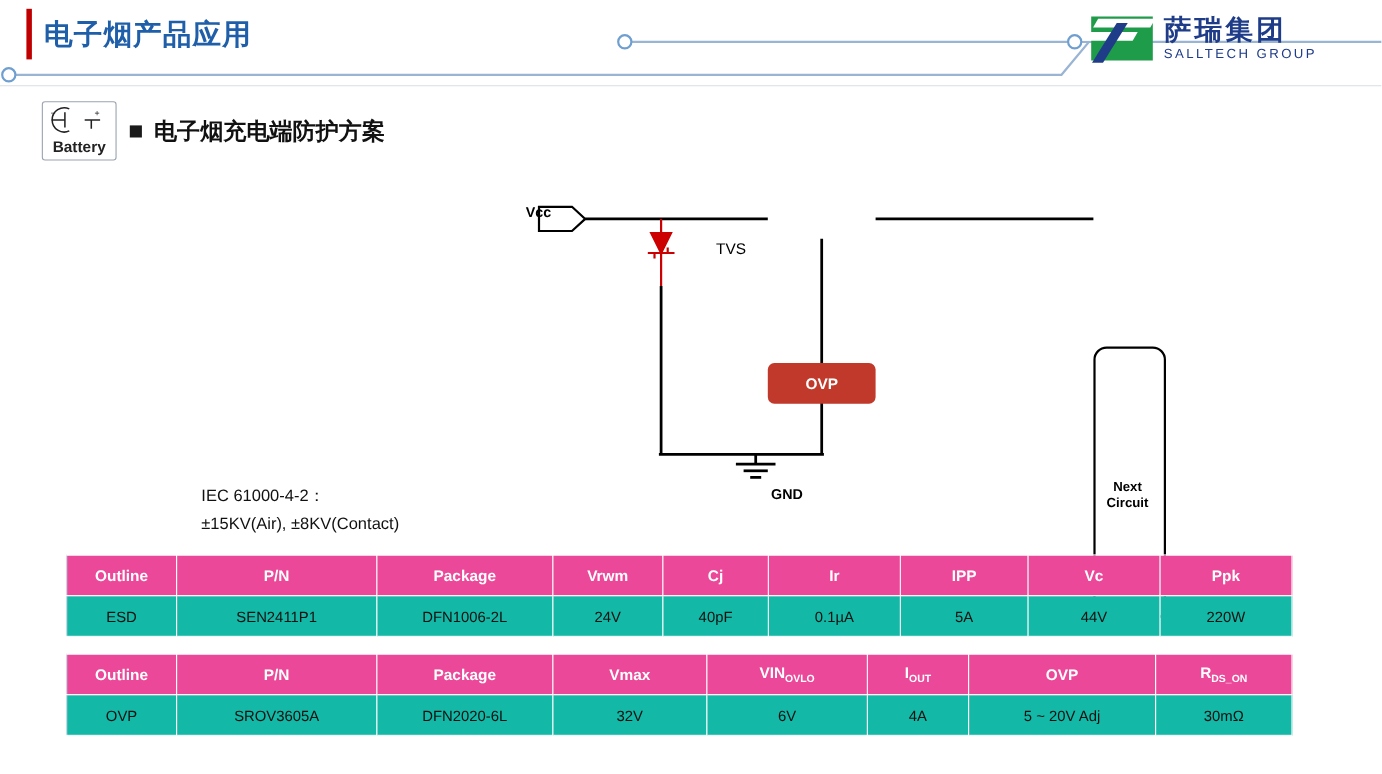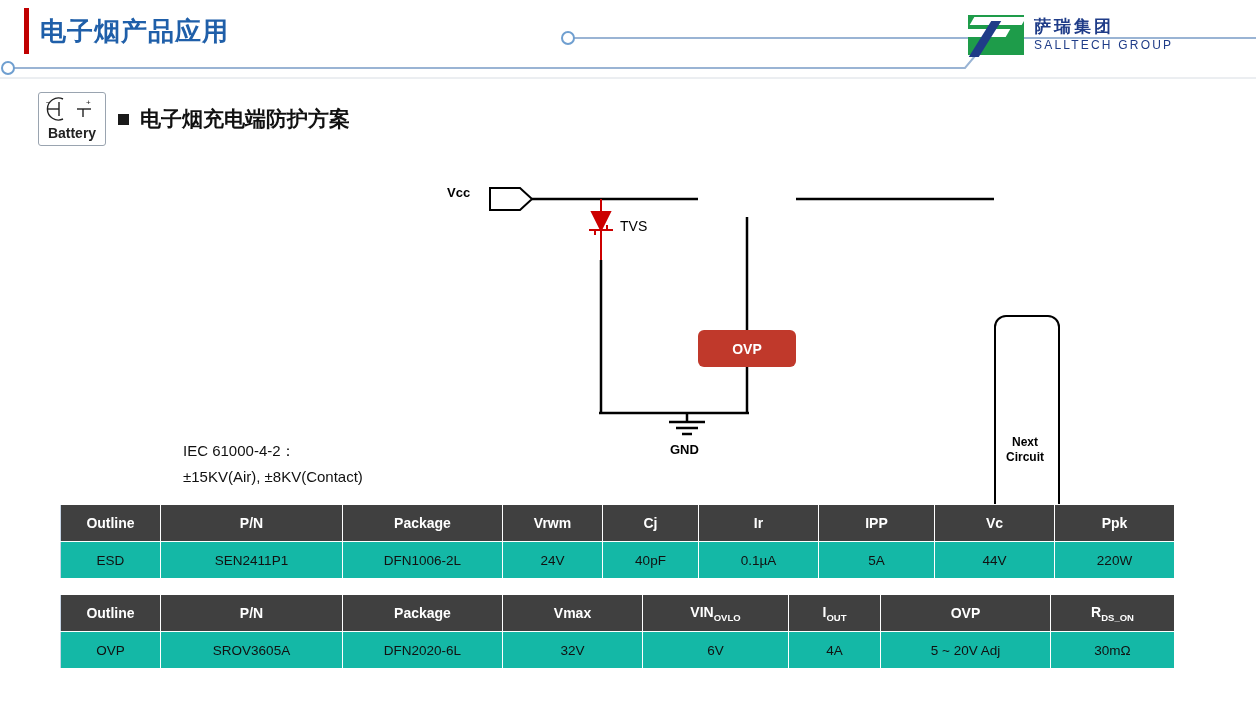--- a/index.html
+++ b/index.html
@@ -15,20 +15,21 @@
     overflow: hidden;
     color: #111111;
   }
 
   
   .header {
     position: absolute;
     left: 0; top: 0;
     width: 1208px;
     height: 78px;
+    padding-left: 24px;
   }
   .header-accent {
     position: absolute;
     left: 24px; top: 8px;
     width: 5px; height: 46px;
     background: #c00000;
   }
   .header-title {
     position: absolute;
     left: 40px; top: 14px;
@@ -75,21 +76,21 @@
     left: 12px; top: 6px;
     width: 10px; height: 36px;
     background: #1f3c88;
     transform: skewX(-32deg);
   }
   .logo-text {
     margin-left: 10px;
     line-height: 1.1;
   }
   .logo-cn {
-    font-size: 17px;
+    font-size: 25px;
     font-weight: bold;
     color: #1f3c88;
     letter-spacing: 3px;
   }
   .logo-en {
     font-size: 12px;
     color: #1f3c88;
     letter-spacing: 2.2px;
     margin-top: 2px;
   }
@@ -140,20 +141,21 @@
     position: absolute;
     left: 0; top: 150px;
     width: 1256px; height: 330px;
   }
   .sch-label {
     position: absolute;
     font-size: 13px;
     font-weight: bold;
     color: #000000;
     white-space: nowrap;
+    margin-left: 31px;
   }
   .ovp-box {
     position: absolute;
     left: 698px; top: 180px;
     width: 98px; height: 37px;
     background: #c0392b;
     border-radius: 6px;
     color: #ffffff;
     font-size: 14px;
     font-weight: bold;
@@ -192,21 +194,21 @@
   
   .table-wrap {
     position: absolute;
     left: 60px;
   }
   table.spec {
     border-collapse: collapse;
     table-layout: fixed;
   }
   table.spec th {
-    background: #404040;
+    background: #ec4899;
     color: #ffffff;
     font-size: 14px;
     font-weight: bold;
     height: 34px;
     border: 1px solid #ffffff;
     text-align: center;
   }
   table.spec td {
     background: #14b8a6;
     color: #111111;

